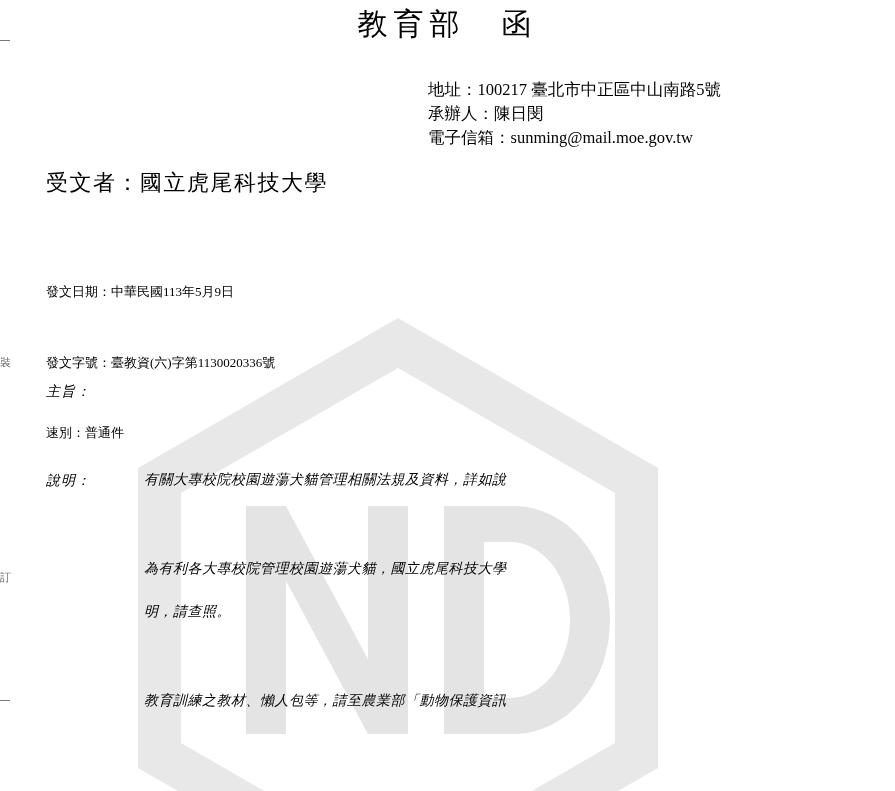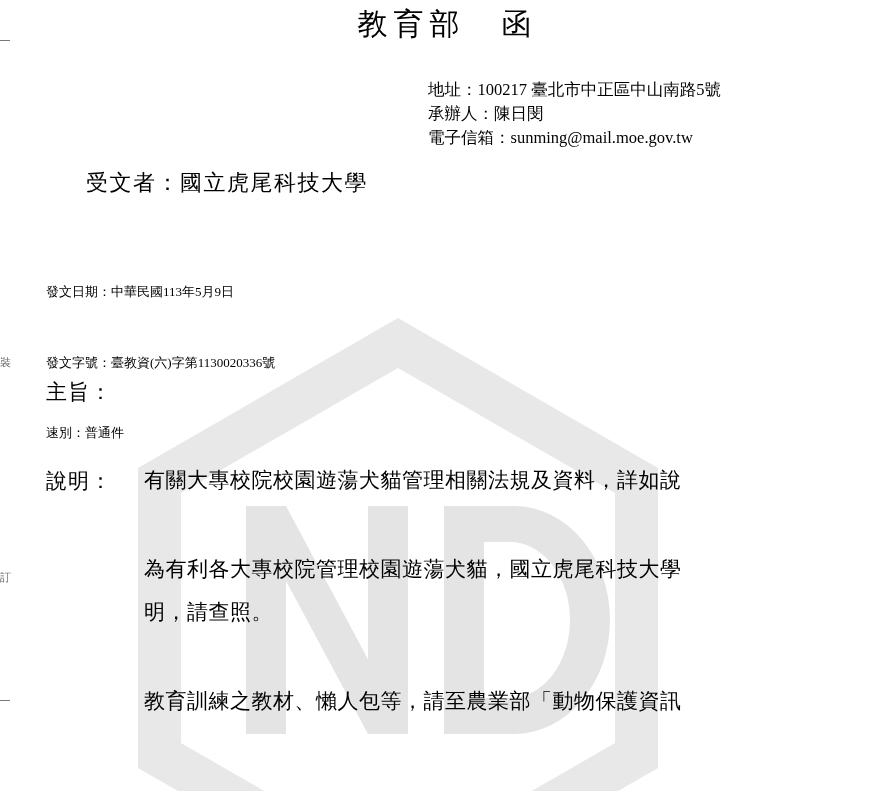--- a/index.html
+++ b/index.html
@@ -80,40 +80,40 @@
   #contact-block .crow { white-space: pre; }
 
   
   #recipient {
     position: absolute;
     top: 168px;
     left: 46px;
     font-size: 22px;
     letter-spacing: 1.5px;
     white-space: pre;
-    margin-left: 40px;
   }
 
   
   #meta-block {
     position: absolute;
     top: 233px;
     left: 46px;
     font-size: 13px;
     line-height: 23.5px;
     white-space: pre;
   }
 
   
   .sec {
     position: absolute;
     left: 46px;
     width: 820px;
-    font-size: 21px;
+    font-size: 14px;
     line-height: 44px;
+    font-style: italic;
   }
   .sec-label {
     position: absolute;
     left: 0;
     top: 0;
     white-space: pre;
     letter-spacing: 1px;
   }
   .sec-body {
     margin-left: 0;

